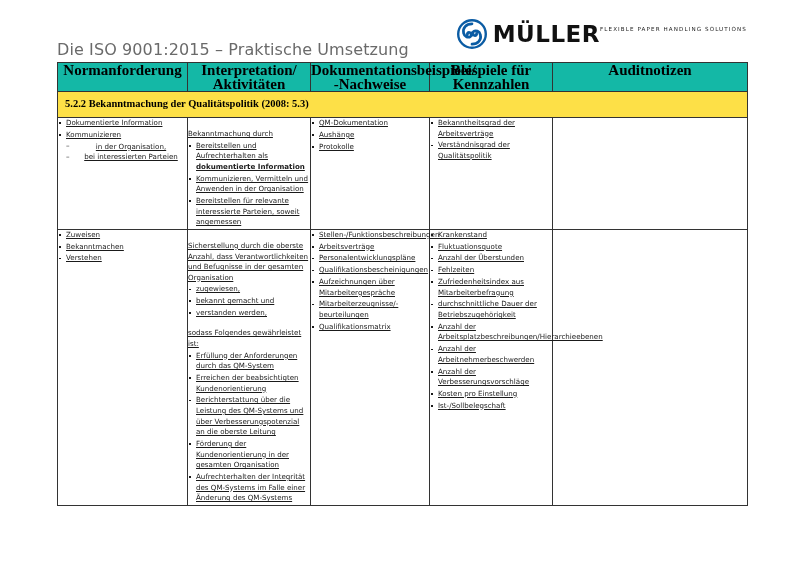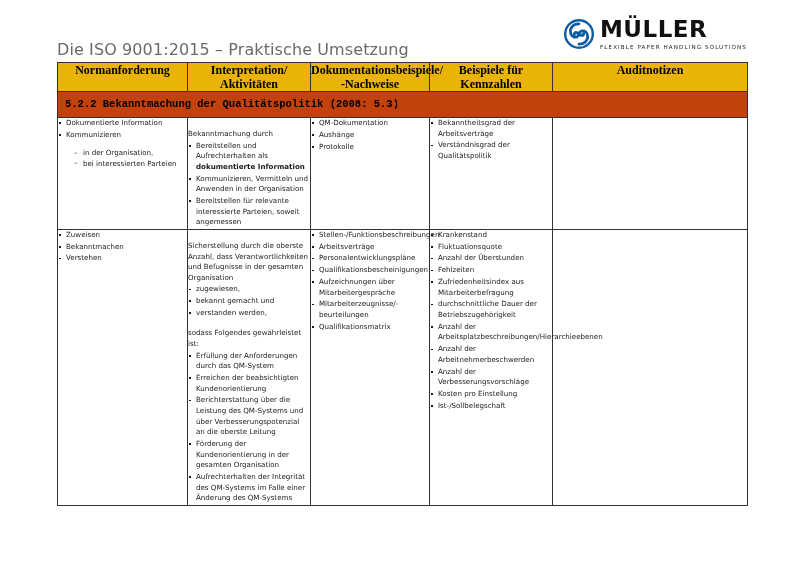--- a/index.html
+++ b/index.html
@@ -51,21 +51,21 @@
     align-items: center;
   }
   .logo-mark {
     width: 30px;
     height: 30px;
     margin-right: 6px;
     flex: 0 0 auto;
   }
   .logo-text-wrap {
     display: flex;
-    flex-direction: column;
+    flex-direction: row;
     justify-content: center;
   }
   .logo-word {
     font-family: "DejaVu Sans", sans-serif;
     font-weight: bold;
     font-size: 23px;
     line-height: 23px;
     letter-spacing: 0.5px;
     color: #111111;
   }
@@ -88,44 +88,45 @@
     border-collapse: collapse;
     table-layout: fixed;
   }
   table.iso-table td,
   table.iso-table th {
     border: 1px solid #333333;
     vertical-align: top;
     padding: 0;
   }
   thead th {
-    background: #eab308;
+    background: #14b8a6;
     font-family: "Liberation Serif", serif;
     font-weight: bold;
-    font-size: 12px;
+    font-size: 15px;
     line-height: 14px;
     padding: 6px 4px 7px 4px;
     vertical-align: middle;
   }
 
   tr.section-row td {
-    background: #c2410c;
-    font-family: Liberation Mono, monospace;
+    background: #fde047;
+    font-family: Liberation Serif, serif;
     font-weight: bold;
     font-size: 10.5px;
     line-height: 14px;
     padding: 5px 6px 6px 7px;
   }
 
   td.content-cell {
     padding: 6px 6px 6px 7px;
     font-family: "DejaVu Sans", sans-serif;
     font-size: 7.1px;
     line-height: 10.6px;
     color: #1a1a1a;
+    text-decoration: underline;
   }
 
   
   ul.bl {
     list-style: none;
     margin: 0;
     padding: 0;
   }
   ul.bl > li {
     position: relative;
@@ -136,22 +137,23 @@
     content: "";
     position: absolute;
     left: 1px;
     top: 4.4px;
     width: 1.6px;
     height: 1.6px;
     background: #1a1a1a;
   }
   ul.dash {
     list-style: none;
-    margin: 8px;
+    margin: 0;
     padding: 0 0 0 8px;
+    text-align: center;
   }
   ul.dash > li {
     position: relative;
     padding-left: 9px;
     margin: 0;
   }
   ul.dash > li::before {
     content: "\2013";
     position: absolute;
     left: 0;

